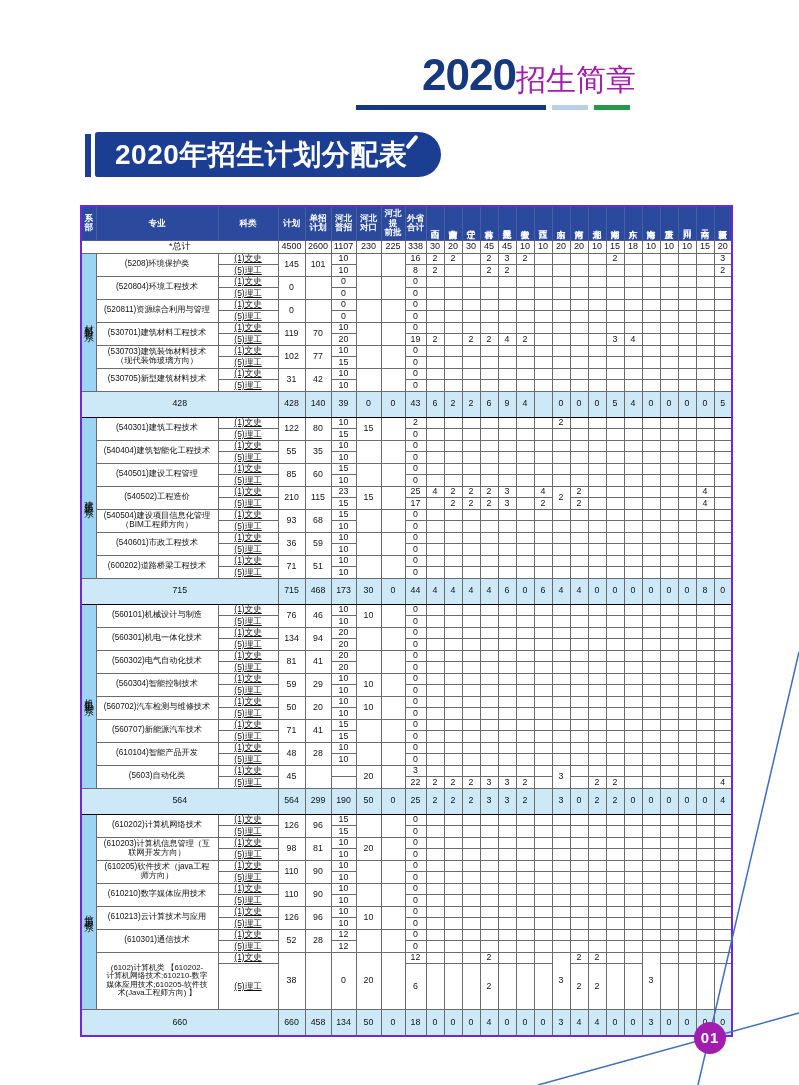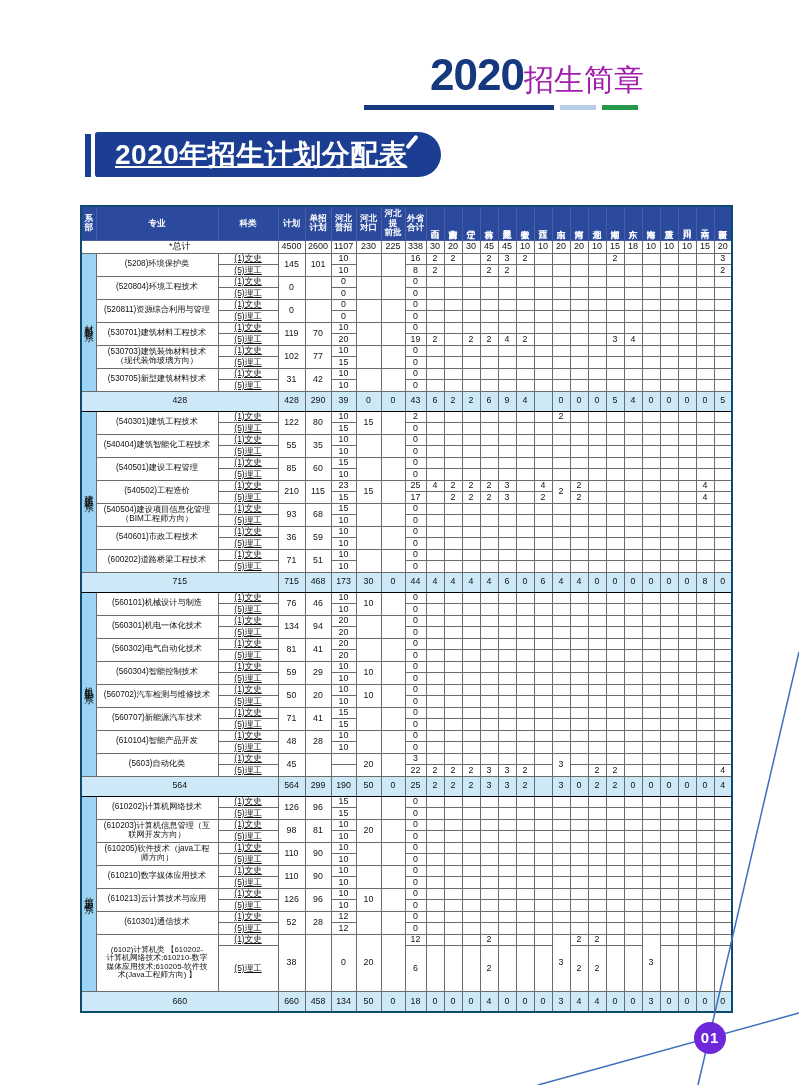--- a/index.html
+++ b/index.html
@@ -1,60 +1,60 @@
 <!DOCTYPE html>
 <html><head>
 <meta charset="utf-8">
 <style>
   html,body{margin:0;padding:0;}
   body{width:799px;height:1085px;position:relative;background:#fff;overflow:hidden;
        font-family:"Liberation Sans","DejaVu Sans",sans-serif;}
   
-  .brand{position:absolute;top:50px;left:364px;width:280px;}
+  .brand{position:absolute;top:50px;left:356px;width:280px;}
   .brand-text{display:flex;align-items:baseline;justify-content:flex-end;white-space:nowrap;}
   .brand-year{font-size:44px;font-weight:bold;color:#16387f;letter-spacing:-1px;}
   .brand-label{font-size:30px;color:#a21caf;}
   .brand-underline{display:flex;gap:6px;margin-top:4px;}
   .seg{height:5px;}
   .seg1{width:190px;background:#16387f;}
   .seg2{width:36px;background:#b9cfe8;}
   .seg3{width:36px;background:#27984a;}
   
   .banner-accent{position:absolute;left:85px;top:134px;width:6px;height:43px;background:#1b3e92;}
   .banner{position:absolute;left:95px;top:132px;width:346px;height:45px;background:#1b3e92;
           border-radius:3px 24px 24px 3px;}
   .banner-title{color:#fff;font-size:28px;font-weight:bold;line-height:45px;padding-left:20px;
-                letter-spacing:0.5px;white-space:nowrap;text-decoration:underline;}
+                letter-spacing:0.5px;white-space:nowrap;}
   .banner-slash{position:absolute;left:410px;top:134px;width:4px;height:16px;background:#fff;
                 border-radius:2px;transform:rotate(40deg);}
   
   table.sheet{position:absolute;left:80px;top:205px;border-collapse:collapse;table-layout:fixed;
-              border:2px solid #0c4a6e;}
+              border:2px solid #6d28d9;}
   .sheet td,.sheet th{border:1px solid #6b6b6b;padding:0;text-align:center;vertical-align:middle;
               font-size:8.8px;color:#111;line-height:1.08;overflow:hidden;}
   .sheet thead tr{height:34px;}
   .sheet thead th{background:#2b4a9e;color:#fff;font-weight:bold;font-size:8.6px;
               white-space:pre-line;border-color:#4a5f9e;}
   th.prov-head{writing-mode:vertical-rl;text-orientation:upright;font-size:8px;padding:1px 0;}
   tr.sub{height:11.5px;}
   tr.tall-row{height:46px;}
   tr.total-row{height:13px;}
   tr.total-row td{font-size:9px;}
-  tr.subtotal{height:20px;}
+  tr.subtotal{height:26px;}
   tr.subtotal td{background:#cde9f8;border-top:1px solid #000;border-bottom:1px solid #000;}
   tr.major-top td{border-top:1px solid #1a1a1a;}
   td.dept{background:#9dd4f3;writing-mode:vertical-rl;text-orientation:upright;
           font-size:9.5px;letter-spacing:2px;}
   td.name-cell{font-size:8.2px;padding:0 1px;white-space:pre-line;}
   td.name-small{font-size:7.8px;}
   td.cat-cell{font-size:8.5px;text-decoration:underline;}
   
   svg.decor{position:absolute;left:0;top:0;pointer-events:none;}
   .page-badge{position:absolute;left:694px;top:1022px;width:32px;height:32px;border-radius:50%;
-          background:#6d28d9;color:#fff;font-size:15px;font-weight:bold;text-align:center;
+          background:#a21caf;color:#fff;font-size:15px;font-weight:bold;text-align:center;
           line-height:32px;letter-spacing:1px;}
 </style>
 </head>
 <body>
 
 <div class="brand">
   <div class="brand-text">
     <span class="brand-year">2020</span>
     <span class="brand-label">招生简章</span>
   </div>
@@ -454,21 +454,21 @@
         <td></td>
         <td></td>
         <td></td>
         <td></td>
         <td></td>
         <td></td>
       </tr>
       <tr class="subtotal">
         <td colspan="3">428</td>
         <td>428</td>
-        <td>290</td>
+        <td>140</td>
         <td>39</td>
         <td>0</td>
         <td>0</td>
         <td>43</td>
         <td>6</td>
         <td>2</td>
         <td>2</td>
         <td>6</td>
         <td>9</td>
         <td>4</td>

